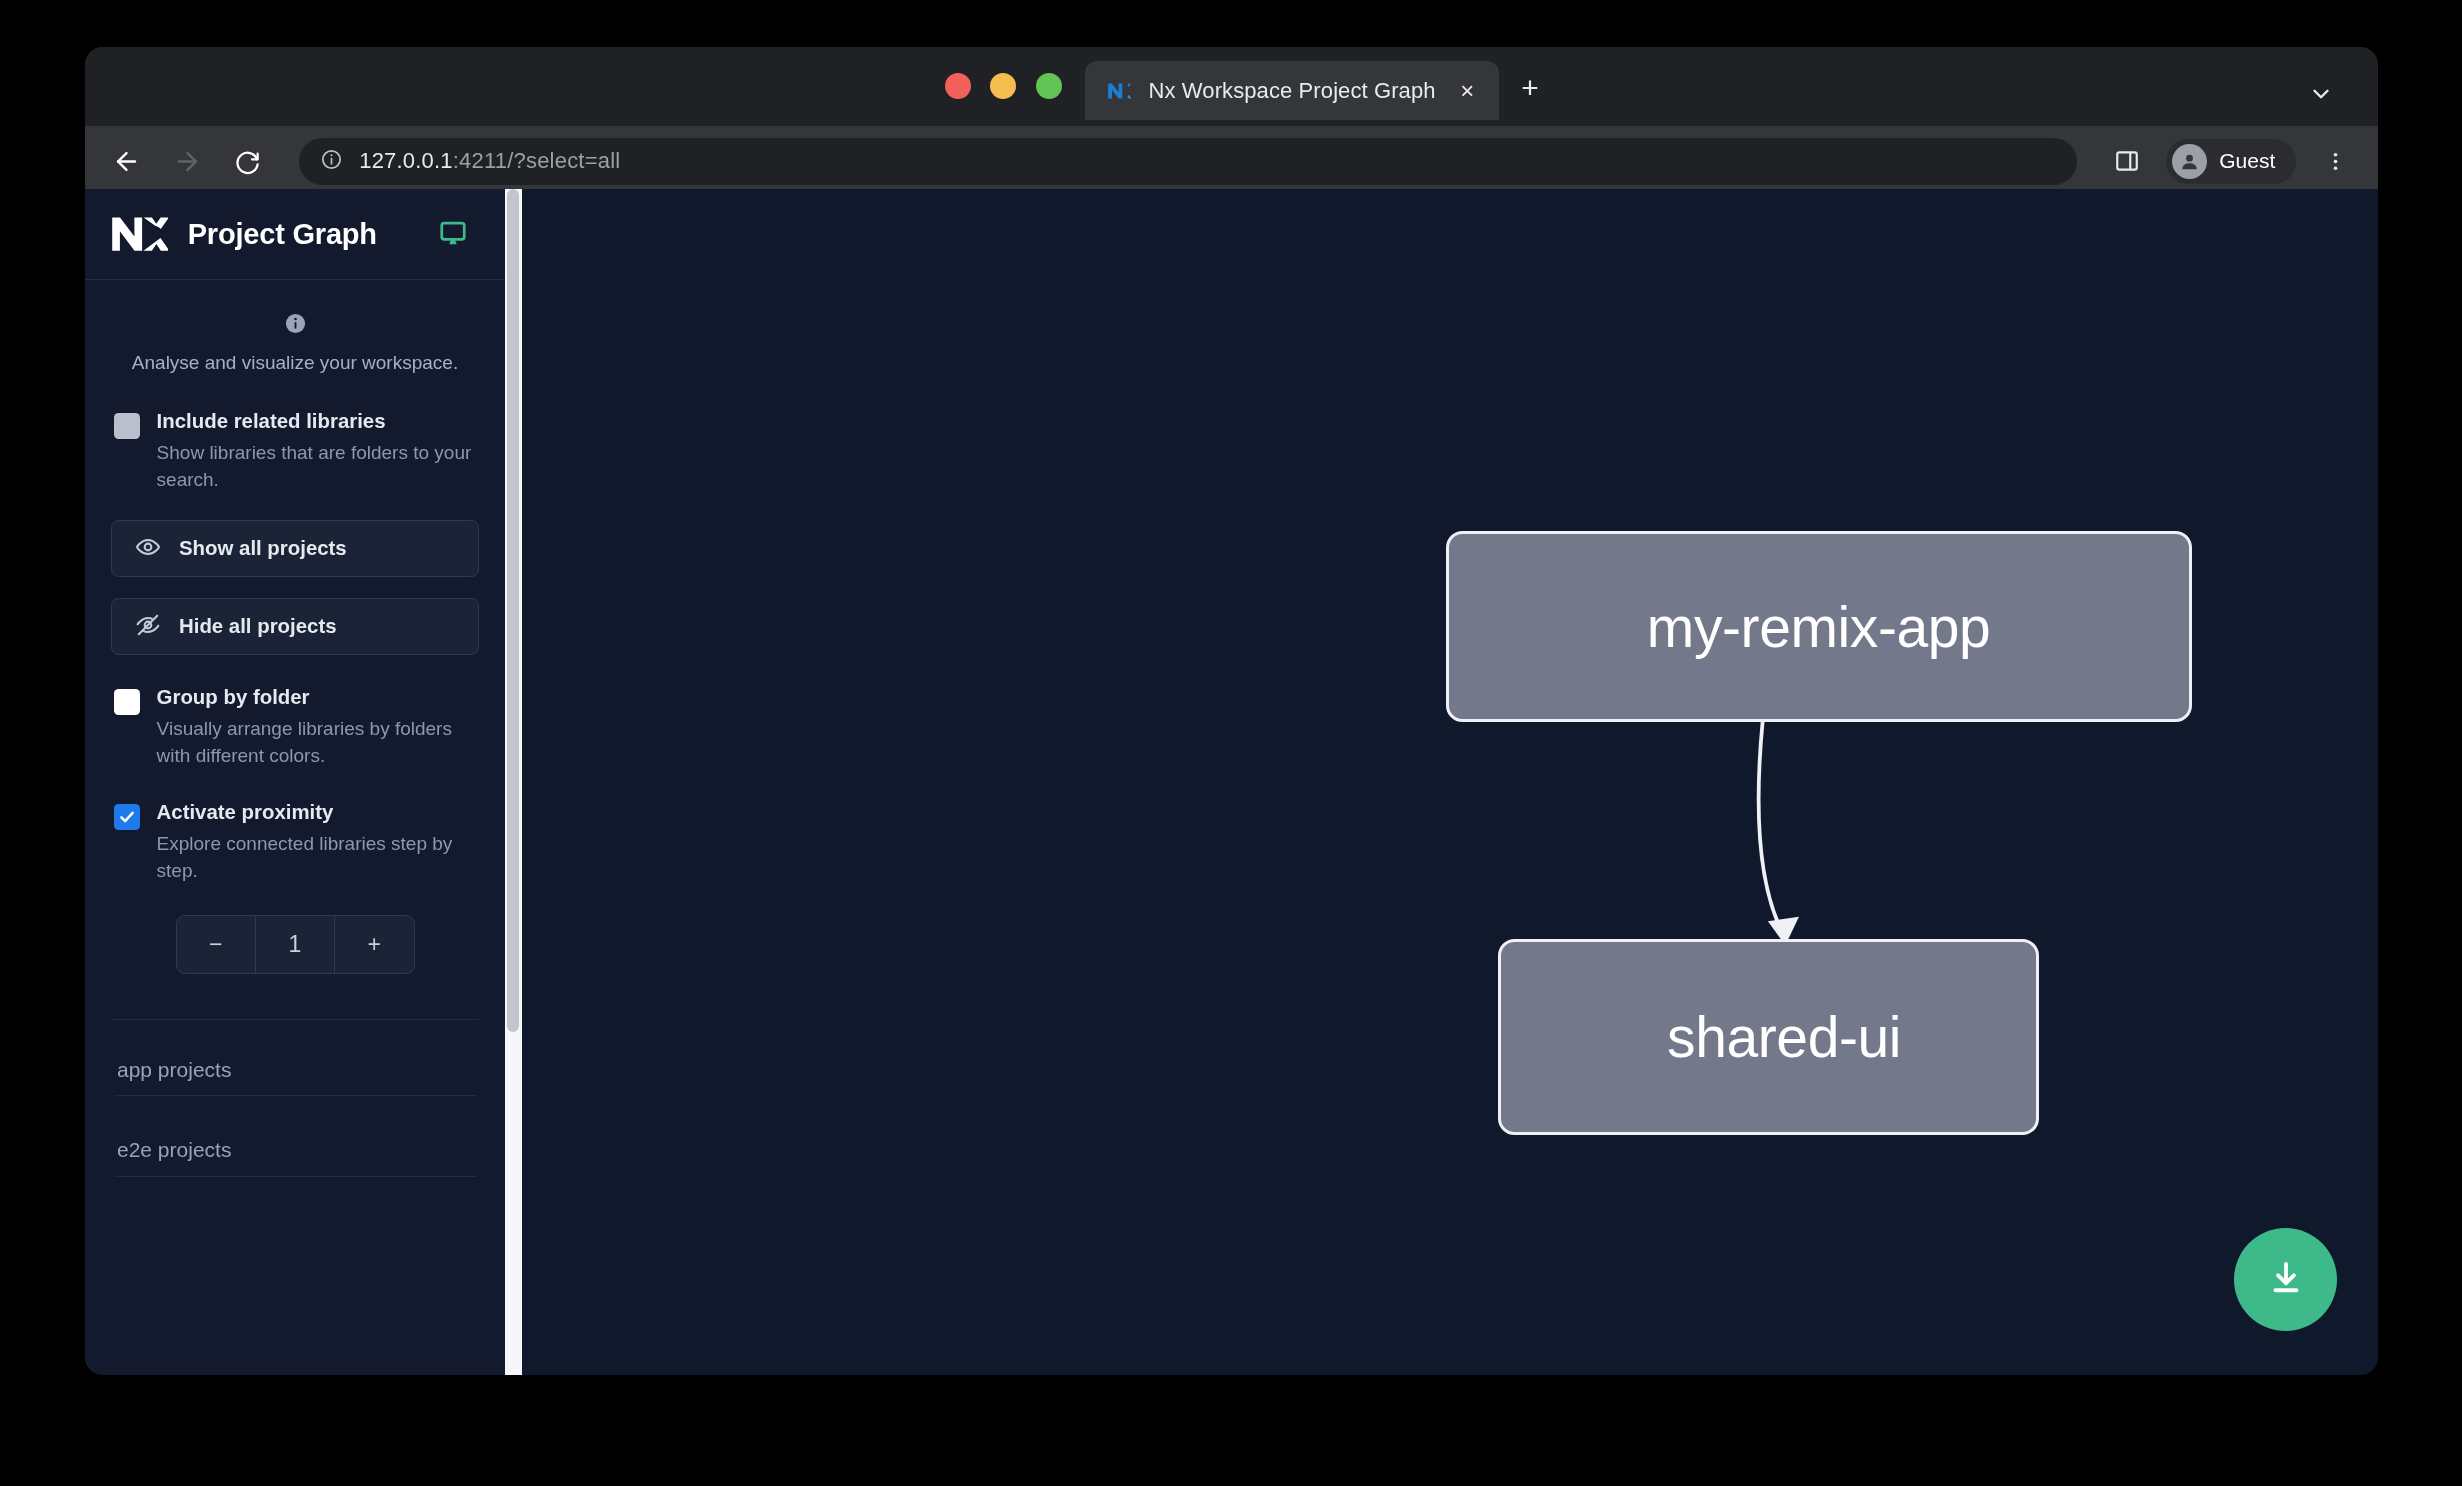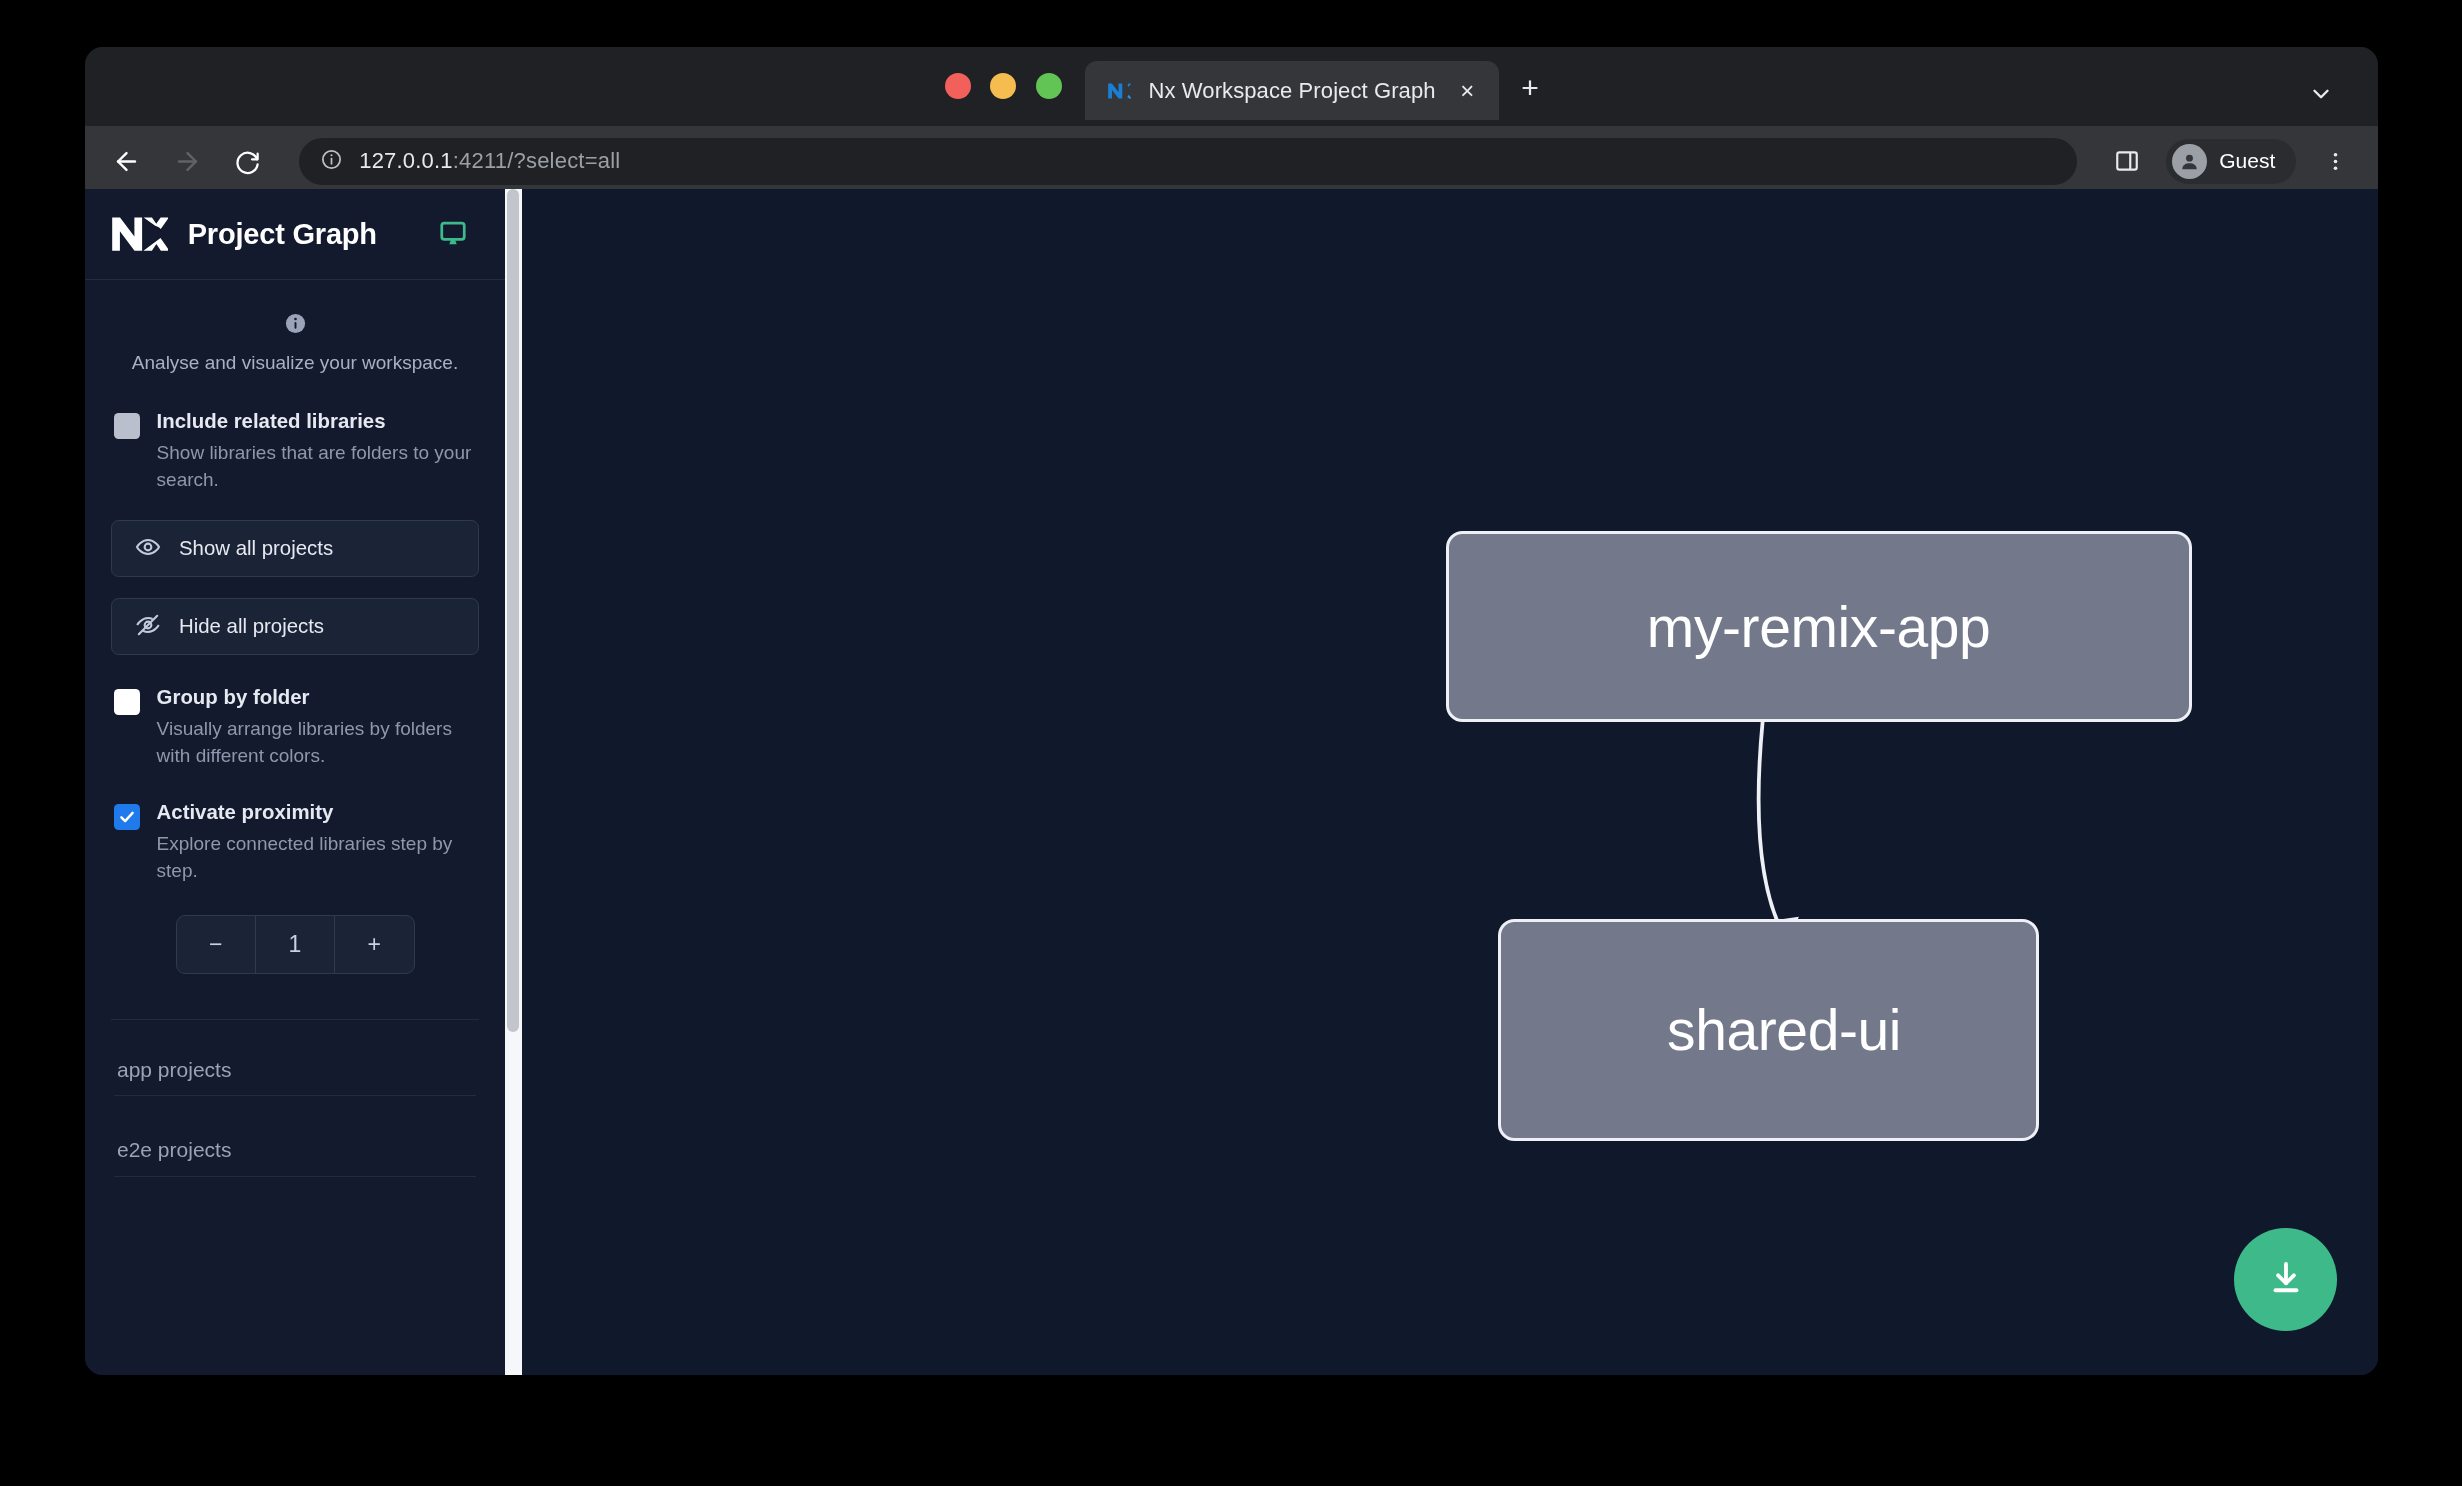--- a/index.html
+++ b/index.html
@@ -195,21 +195,21 @@
   .pill-btn {
     margin-top: 26px; height: 57px;
     background: #1b2337;
     border: 0.8px solid #2e3954;
     border-radius: 7.6px;
     display: flex; align-items: center; gap: 18px;
     padding-left: 23px;
     cursor: pointer;
   }
   .pill-btn.second { margin-top: 21px; }
-  .pill-label { color: #e6e9f0; font-size: 20.4px; font-weight: 400; }
+  .pill-label { color: #e6e9f0; font-size: 20.4px; font-weight: 700; }
 
   .stepper {
     margin: 30px auto 0 auto;
     width: 239px; height: 59px;
     background: #1b2337;
     border: 0.8px solid #2e3954;
     border-radius: 9px;
     display: flex; align-items: stretch;
     overflow: hidden;
   }
@@ -259,21 +259,21 @@
     border: 3.8px solid #eef0f6;
     border-radius: 16.6px;
     display: flex; align-items: center; justify-content: center;
     cursor: pointer;
   }
   .node-label {
     color: #ffffff; font-size: 57px; font-weight: 400;
     letter-spacing: -0.4px;
   }
   #node-my-remix-app { left: 924px; top: 342px; width: 746px; height: 191px; }
-  #node-shared-ui   { left: 976px; top: 730px; width: 541px; height: 222px; padding-left: 32px; }
+  #node-shared-ui   { left: 976px; top: 750px; width: 541px; height: 196px; padding-left: 32px; }
 
   .fab {
     position: absolute; right: 41px; bottom: 44px;
     width: 103px; height: 103px; border-radius: 50%;
     background: #3eb98a;
     display: flex; align-items: center; justify-content: center;
     cursor: pointer;
   }
 </style>
 </head>

